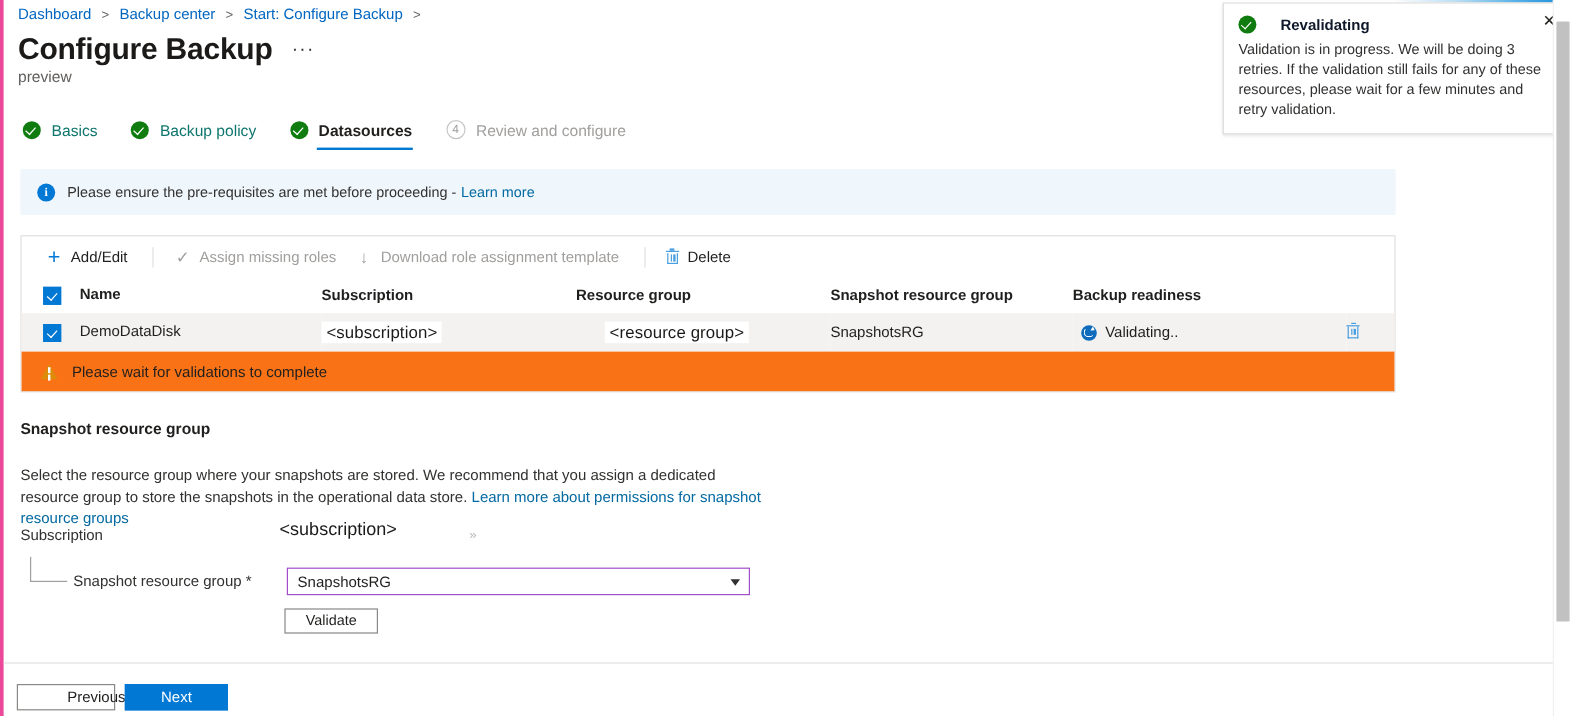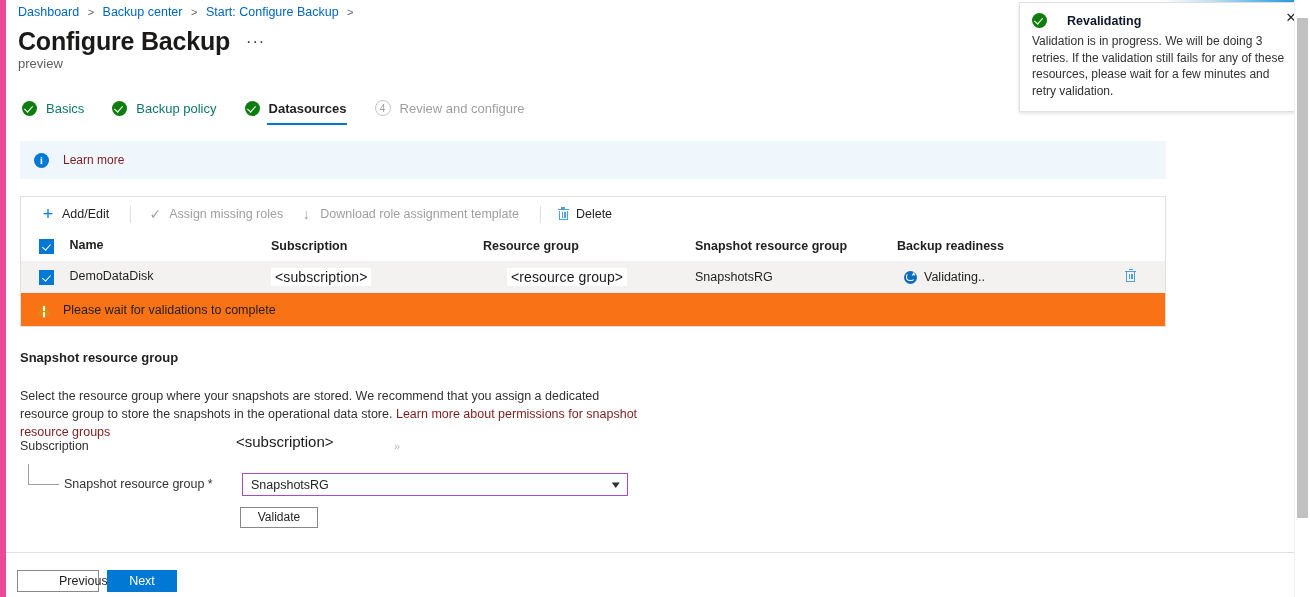--- a/index.html
+++ b/index.html
@@ -16,21 +16,21 @@
     color: #323130;
     -webkit-font-smoothing: antialiased;
   }
 
   
   #page {
     position: absolute;
     left: 0; top: 0;
     width: 1310px; height: 597px;
     background: #ffffff;
-    border-left: 6px solid #ec4899;
+    border-left: 3px solid #ec4899;
     box-sizing: border-box;
   }
 
   
   .corner-accent {
     position: absolute;
     right: 0; top: 0;
     width: 150px; height: 26px;
     background: radial-gradient(ellipse at 100% 0%, #0f88d8 0%, #57b2e8 22%, #bfe0f4 46%, #ffffff 70%);
     pointer-events: none;
@@ -212,21 +212,21 @@
     position: absolute;
     left: 0; right: 0; top: -1px;
     text-align: center;
     color: #fff;
     font-size: 10px;
     font-weight: 700;
     font-family: "Liberation Serif", serif;
     line-height: 17px;
   }
   .link {
-    color: #7f1d1d;
+    color: #0369a1;
     cursor: pointer;
   }
 
   
   .card {
     position: absolute;
     left: 14px; top: 196px;
     width: 1146px;
     border: 1px solid #e1dfdd;
     box-sizing: border-box;
@@ -544,21 +544,21 @@
   .btn-prev {
     left: 11px; top: 570px;
     width: 82px;
     border: 1px solid #8a8886;
     background: #ffffff;
     color: #201f1e;
     padding-left: 41px;
   }
   .btn-next {
     left: 101px; top: 570px;
-    width: 70px;
+    width: 86px;
     border: 1px solid #0078d4;
     background: #0078d4;
     color: #ffffff;
   }
 
   
   .scrollbar {
     position: absolute;
     right: 0; top: 0;
     width: 15px;
@@ -620,20 +620,21 @@
       <span class="step-label">Datasources</span>
     </div>
     <div class="step disabled">
       <div class="step-num">4</div>
       <span class="step-label">Review and configure</span>
     </div>
   </div>
 
   <div class="info-banner">
     <div class="ic-info"></div>
+    <span>Please ensure the pre-requisites are met before proceeding -</span>
     <span class="link" style="margin-left:4px">Learn more</span>
   </div>
 
   <div class="card">
 
     <div class="toolbar">
       <div class="tb-btn">
         <span class="gl gl-plus">+</span>
         <span class="tb-lbl">Add/Edit</span>
       </div>

